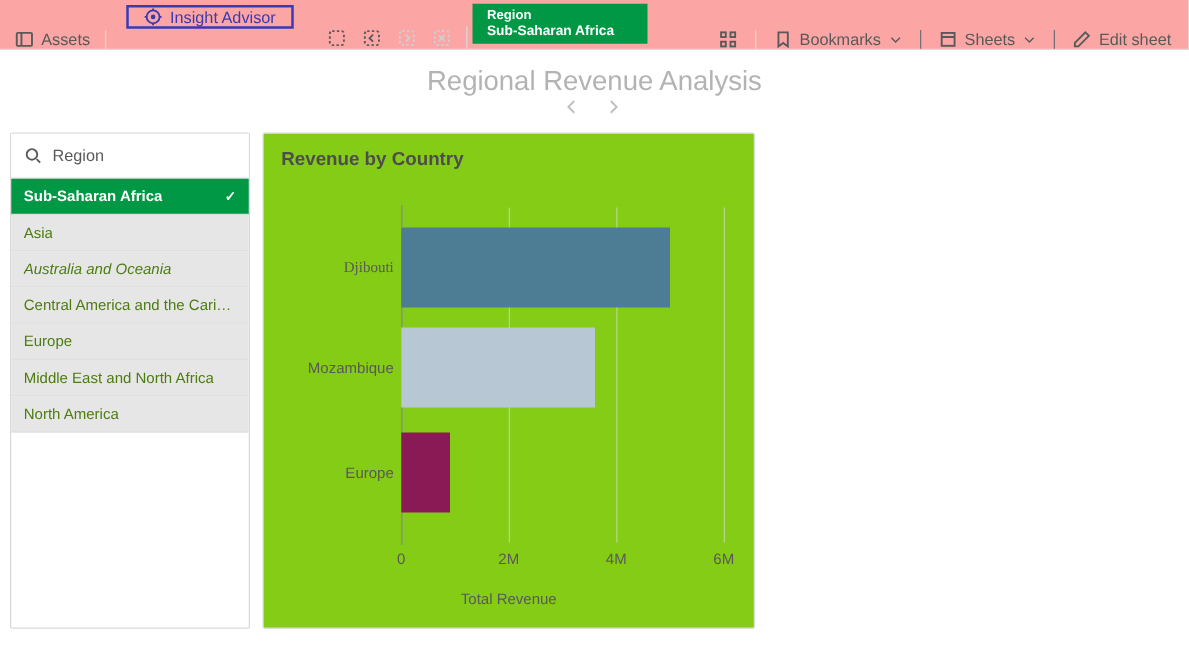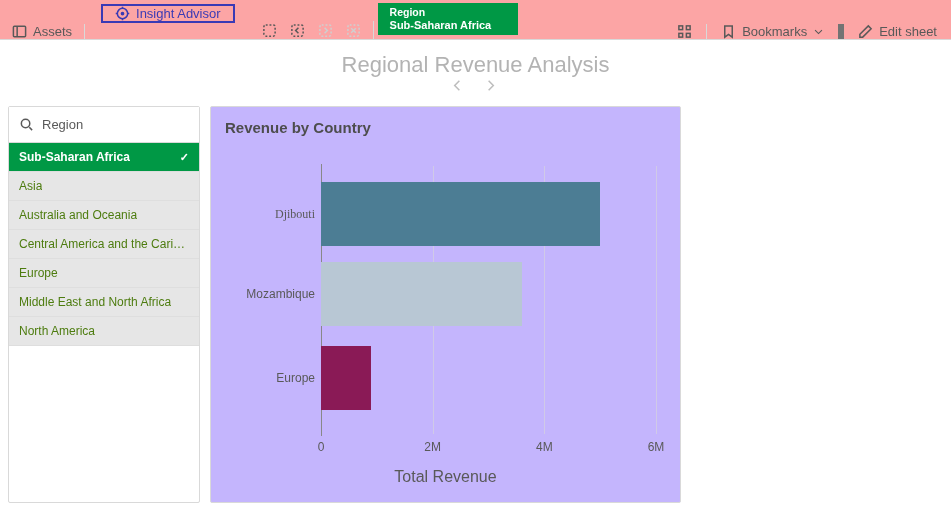--- a/index.html
+++ b/index.html
@@ -57,21 +57,21 @@
       padding: 3px 12px;
       margin: 4px 0 4px 4px;
       min-width: 140px;
       font-size: 11px;
       line-height: 1.2;
     }
     .filter-pill .fp-title { font-weight: 600; font-size: 10.5px; }
     .filter-pill .fp-val { font-weight: 600; font-size: 11px; }
     .tb-spacer { flex: 1; border-right: 1px solid #d9d9d9; }
     .tb-grid-icon { padding: 0 14px; display:flex; align-items:center; border-right:1px solid #d9d9d9; }
-    .tb-right { display:flex; align-items:center; padding: 0 14px; gap: 6px; border-right: 6px solid #737373; cursor:pointer; }
+    .tb-right { display:flex; align-items:center; padding: 0 14px; gap: 6px; border-right: 1px solid #737373; cursor:pointer; }
     .tb-right:last-child { border-right:none; }
 
     .titlebar {
       display:flex;
       align-items:center;
       justify-content:space-between;
       padding: 12px 16px 6px 16px;
       flex-direction: column;
     }
     .titlebar h1 {
@@ -119,25 +119,25 @@
       text-overflow:ellipsis;
     }
     .fp-item.selected {
       background: #009845;
       color: #fff;
       font-weight: 600;
     }
     .fp-check { font-size:11px; }
 
     .chart-card {
-      width: 471px;
+      width: 394px;
       border: 1px solid #d9d9d9;
       border-radius: 2px;
       padding: 12px 14px 8px 14px;
-      background:#c4b5fd;
+      background:#84cc16;
     }
     .chart-title { font-size: 15px; font-weight: 700; color:#4d4d4d; margin-bottom: 18px; }
     .chart-area {
       position: relative;
       height: 340px;
     }
     .plot {
       position:absolute;
       left: 96px;
       right: 10px;
@@ -182,21 +182,21 @@
       position:absolute;
       transform:translateX(-50%);
       font-size:12px;
       color:#595959;
     }
     .xlabel {
       position:absolute;
       left:0; right:0;
       bottom: 8px;
       text-align:center;
-      font-size:16px;
+      font-size:12px;
       color:#595959;
     }
 
     svg.icon { width:15px; height:15px; stroke:currentColor; fill:none; stroke-width:1.6; }
   </style>
 </head>
 <body>
 
 <div class="toolbar">
   <div class="tb-btn">
@@ -250,20 +250,30 @@
         <rect x="10" y="2" width="4" height="4"></rect>
         <rect x="2" y="10" width="4" height="4"></rect>
         <rect x="10" y="10" width="4" height="4"></rect>
       </svg>
   </div>
   <div class="tb-right">
     <svg class="icon" viewBox="0 0 16 16">
         <path d="M4 2 h8 v12 l-4 -3 l-4 3 z"></path>
       </svg>
     <span>Bookmarks</span>
+    <svg class="icon" viewBox="0 0 16 16" style="width:11px;height:11px">
+        <path d="M3 6 L8 11 L13 6"></path>
+      </svg>
+  </div>
+  <div class="tb-right">
+    <svg class="icon" viewBox="0 0 16 16">
+        <rect x="2.5" y="2.5" width="11" height="11"></rect>
+        <line x1="2.5" y1="6" x2="13.5" y2="6"></line>
+      </svg>
+    <span>Sheets</span>
     <svg class="icon" viewBox="0 0 16 16" style="width:11px;height:11px">
         <path d="M3 6 L8 11 L13 6"></path>
       </svg>
   </div>
   <div class="tb-right">
     <svg class="icon" viewBox="0 0 16 16">
         <path d="M11 2 l3 3 l-9 9 h-3 v-3 z"></path>
       </svg>
     <span>Edit sheet</span>
   </div>
@@ -293,21 +303,21 @@
     </div>
     <div class="fp-list" id="fp-list">
         <div class="fp-item selected">
           <span style="overflow: hidden; text-overflow: ellipsis;">Sub-Saharan Africa</span>
           <span class="fp-check">✓</span>
         </div>
         <div class="fp-item">
           <span style="overflow: hidden; text-overflow: ellipsis;">Asia</span>
         </div>
         <div class="fp-item">
-          <span style="overflow: hidden; text-overflow: ellipsis;">Australia and Oceania</span>
+          <span style="overflow: hidden; text-overflow: ellipsis; font-style: italic;">Australia and Oceania</span>
         </div>
         <div class="fp-item">
           <span style="overflow: hidden; text-overflow: ellipsis;">Central America and the Cari…</span>
         </div>
         <div class="fp-item">
           <span style="overflow: hidden; text-overflow: ellipsis;">Europe</span>
         </div>
         <div class="fp-item">
           <span style="overflow: hidden; text-overflow: ellipsis;">Middle East and North Africa</span>
         </div>

